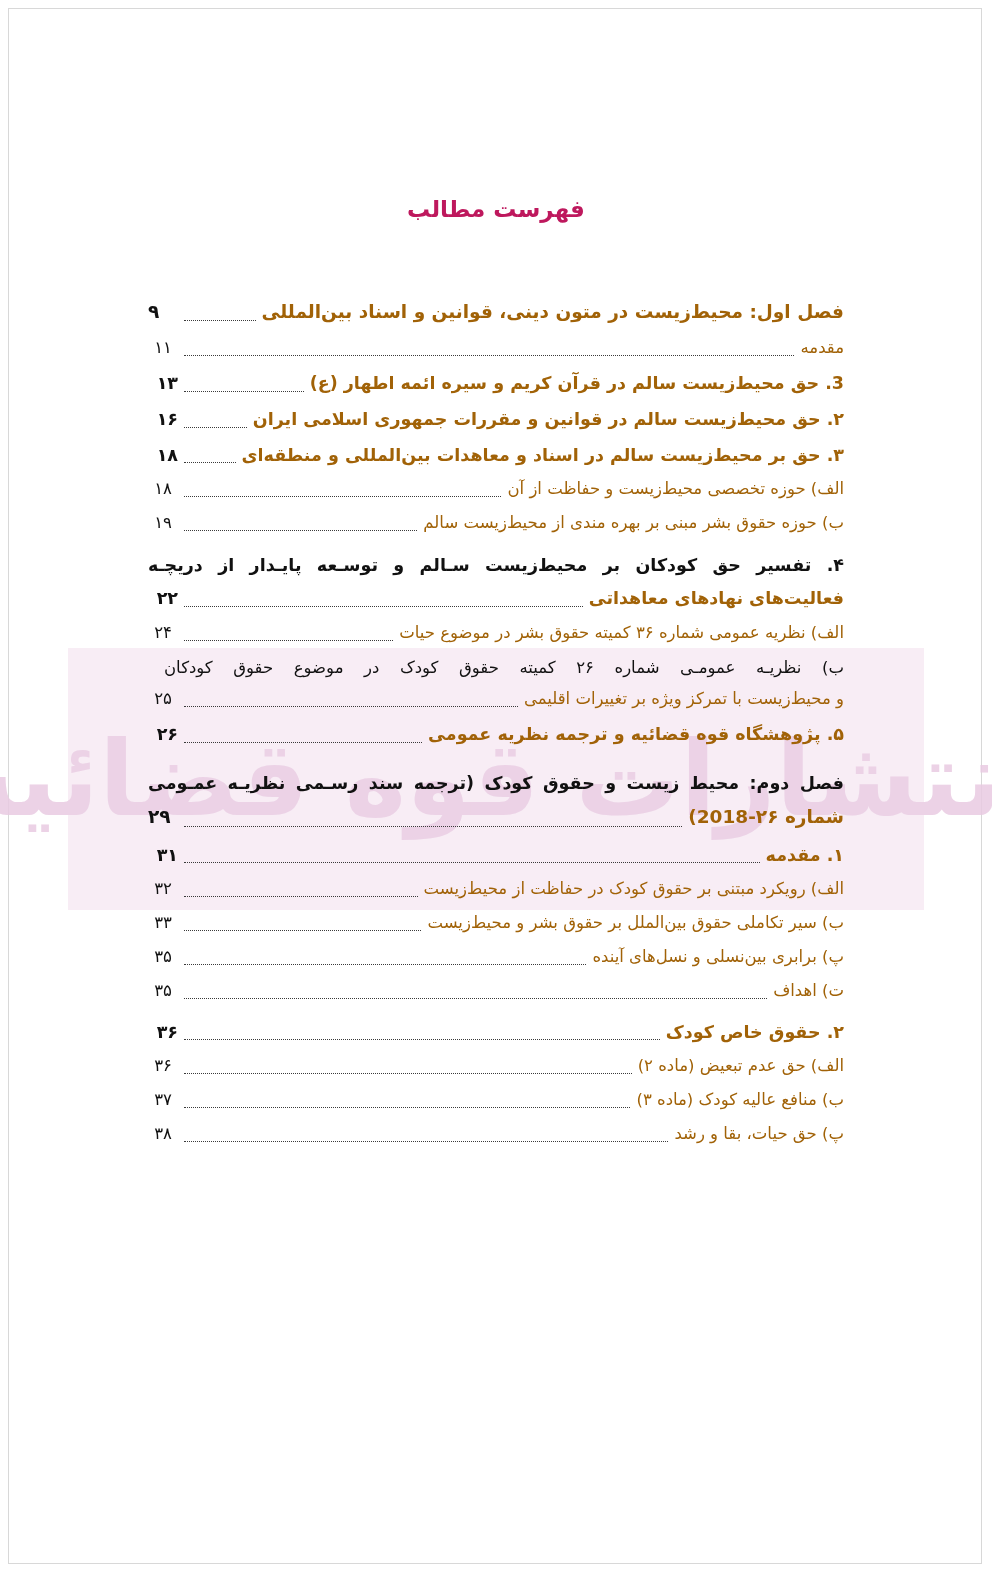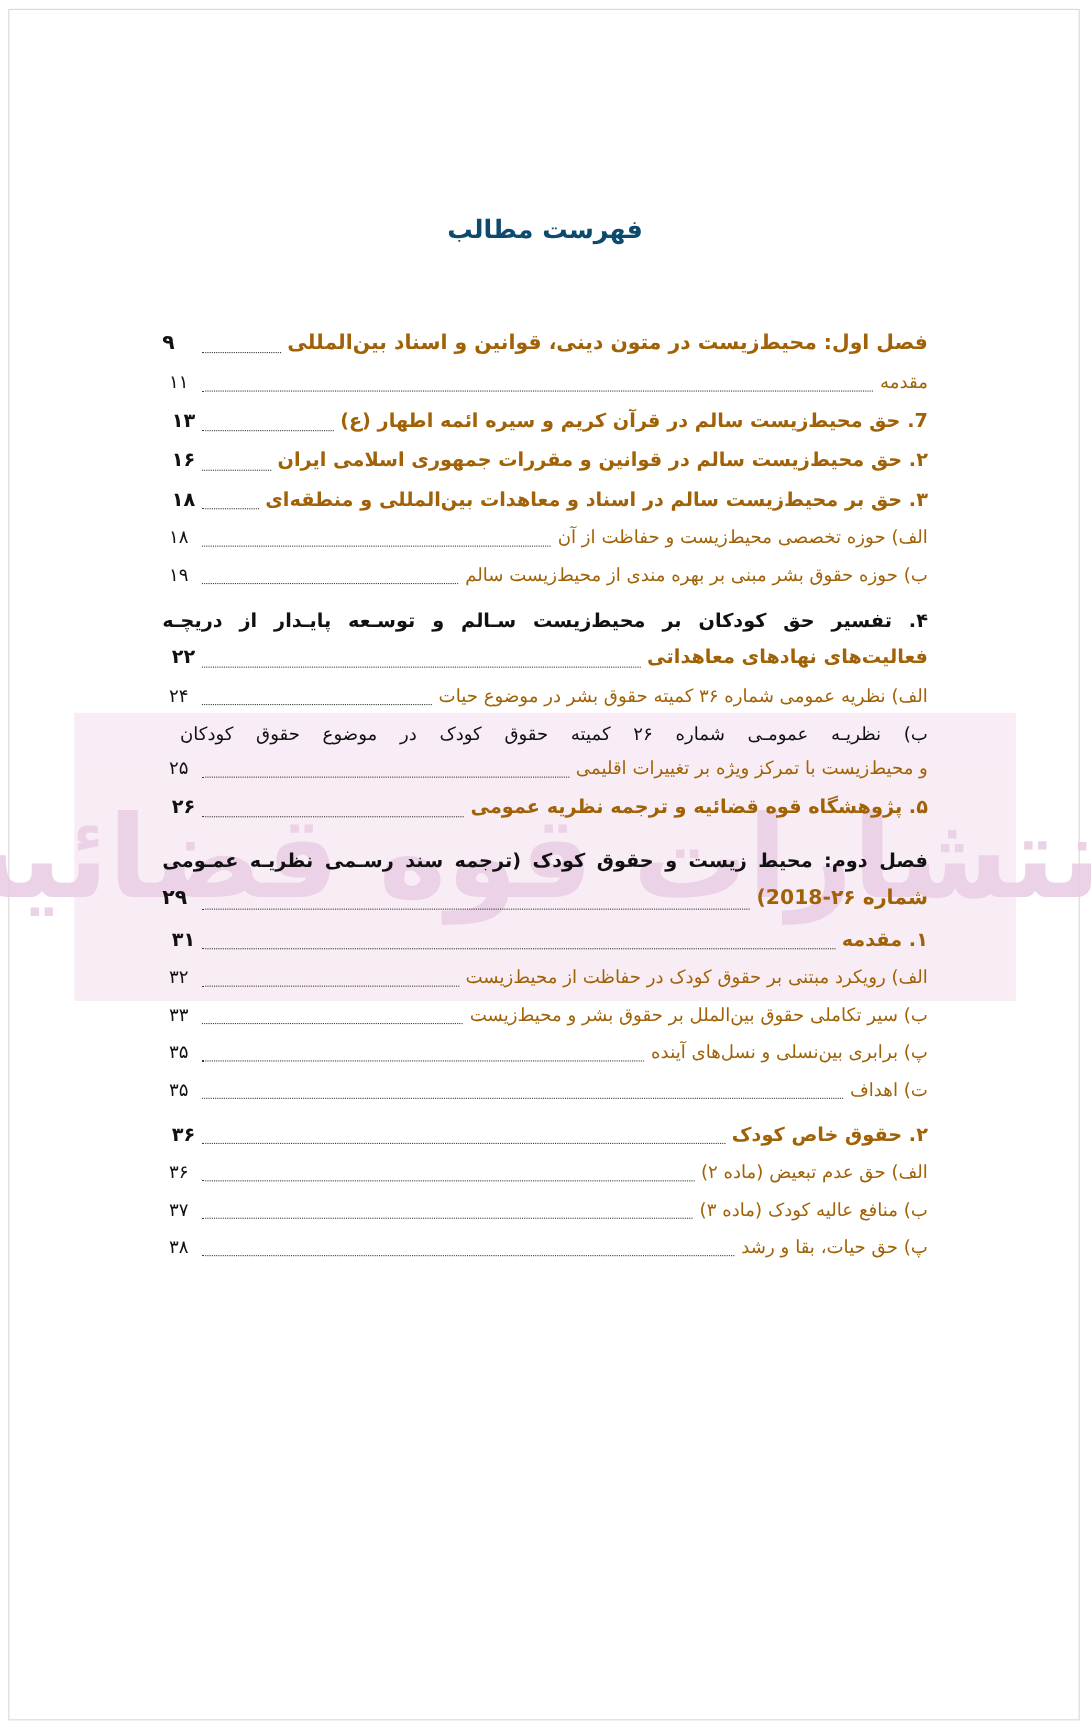--- a/index.html
+++ b/index.html
@@ -61,21 +61,21 @@
     left: 148px;
     top: 196px;
   }
 
   .doc-title {
     text-align: center;
     font-size: 23px;
     font-weight: bold;
     letter-spacing: 1px;
     margin: 0 0 74px 0;
-    color: #0c4a6e;
+    color: #be185d;
   }
 
   .toc {
     position: relative;
   }
 
   .row {
     display: flex;
     align-items: flex-end;
     width: 100%;
@@ -168,21 +168,21 @@
         <span class="page-num">۹</span>
       </div>
 
       <div class="row level2">
         <span class="label">مقدمه</span>
         <span class="leader"></span>
         <span class="page-num">۱۱</span>
       </div>
 
       <div class="row level1">
-        <span class="label">7. حق محیط‌زیست سالم در قرآن کریم و سیره ائمه اطهار (ع)</span>
+        <span class="label">3. حق محیط‌زیست سالم در قرآن کریم و سیره ائمه اطهار (ع)</span>
         <span class="leader"></span>
         <span class="page-num">۱۳</span>
       </div>
 
       <div class="row level1">
         <span class="label">۲. حق محیط‌زیست سالم در قوانین و مقررات جمهوری اسلامی ایران</span>
         <span class="leader"></span>
         <span class="page-num">۱۶</span>
       </div>
 

